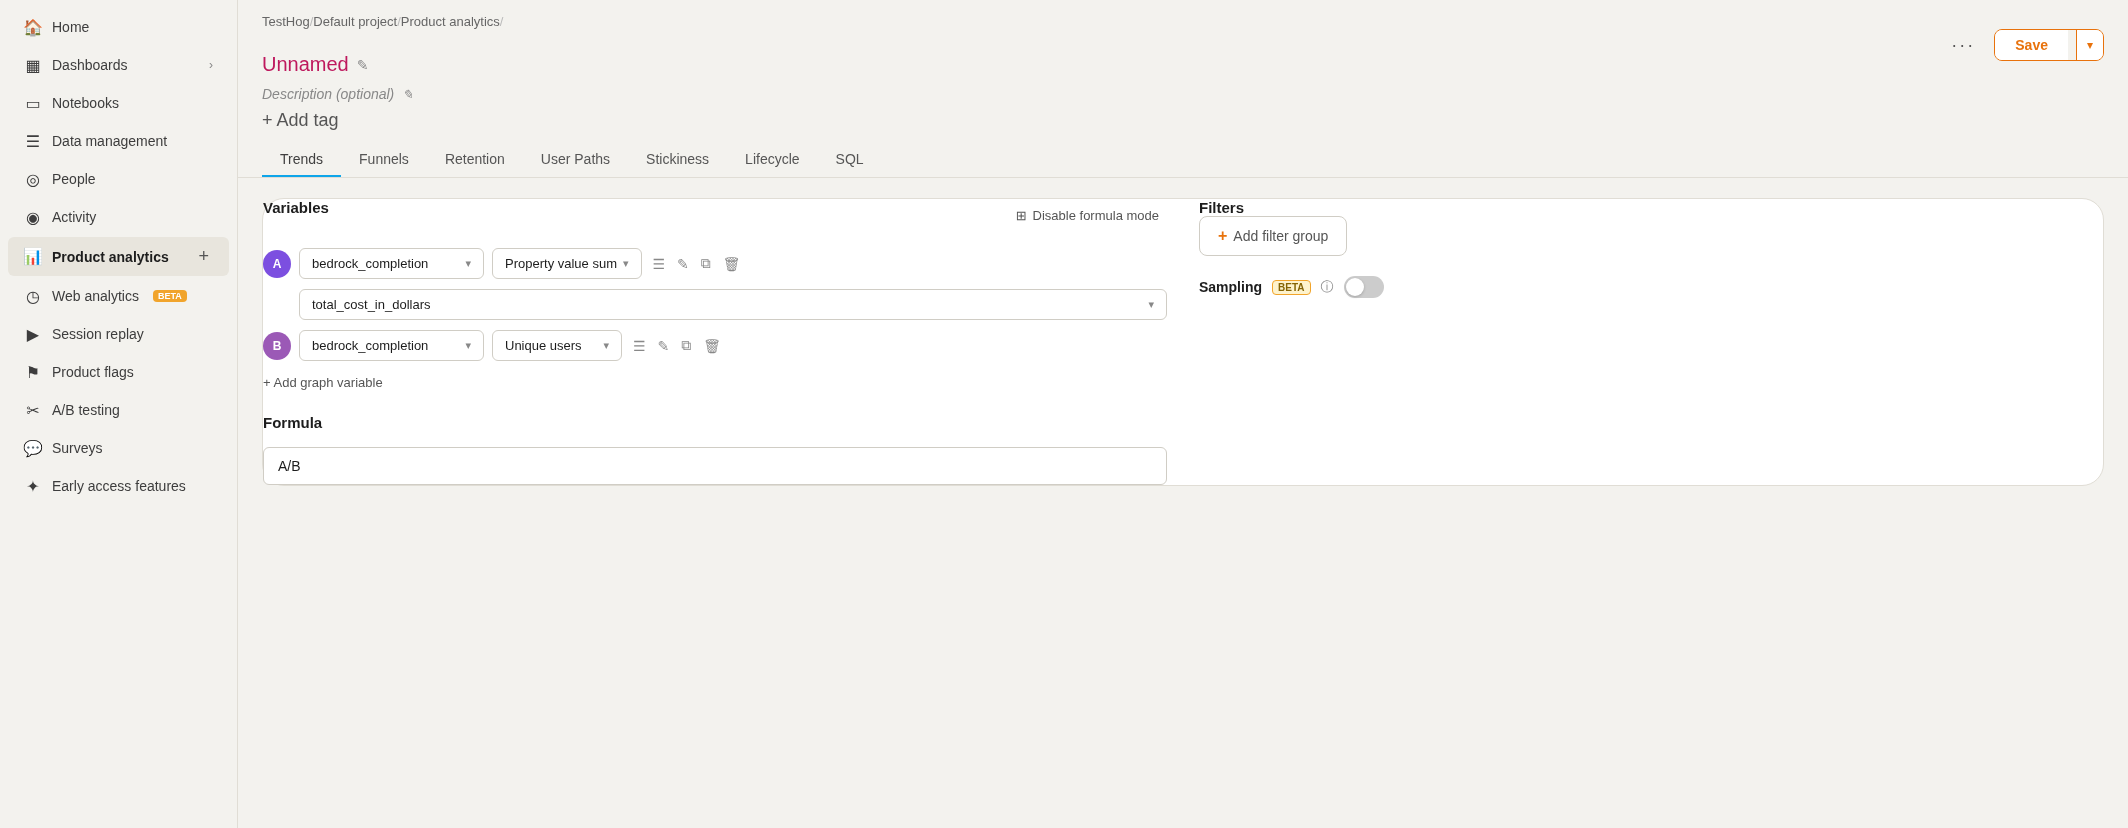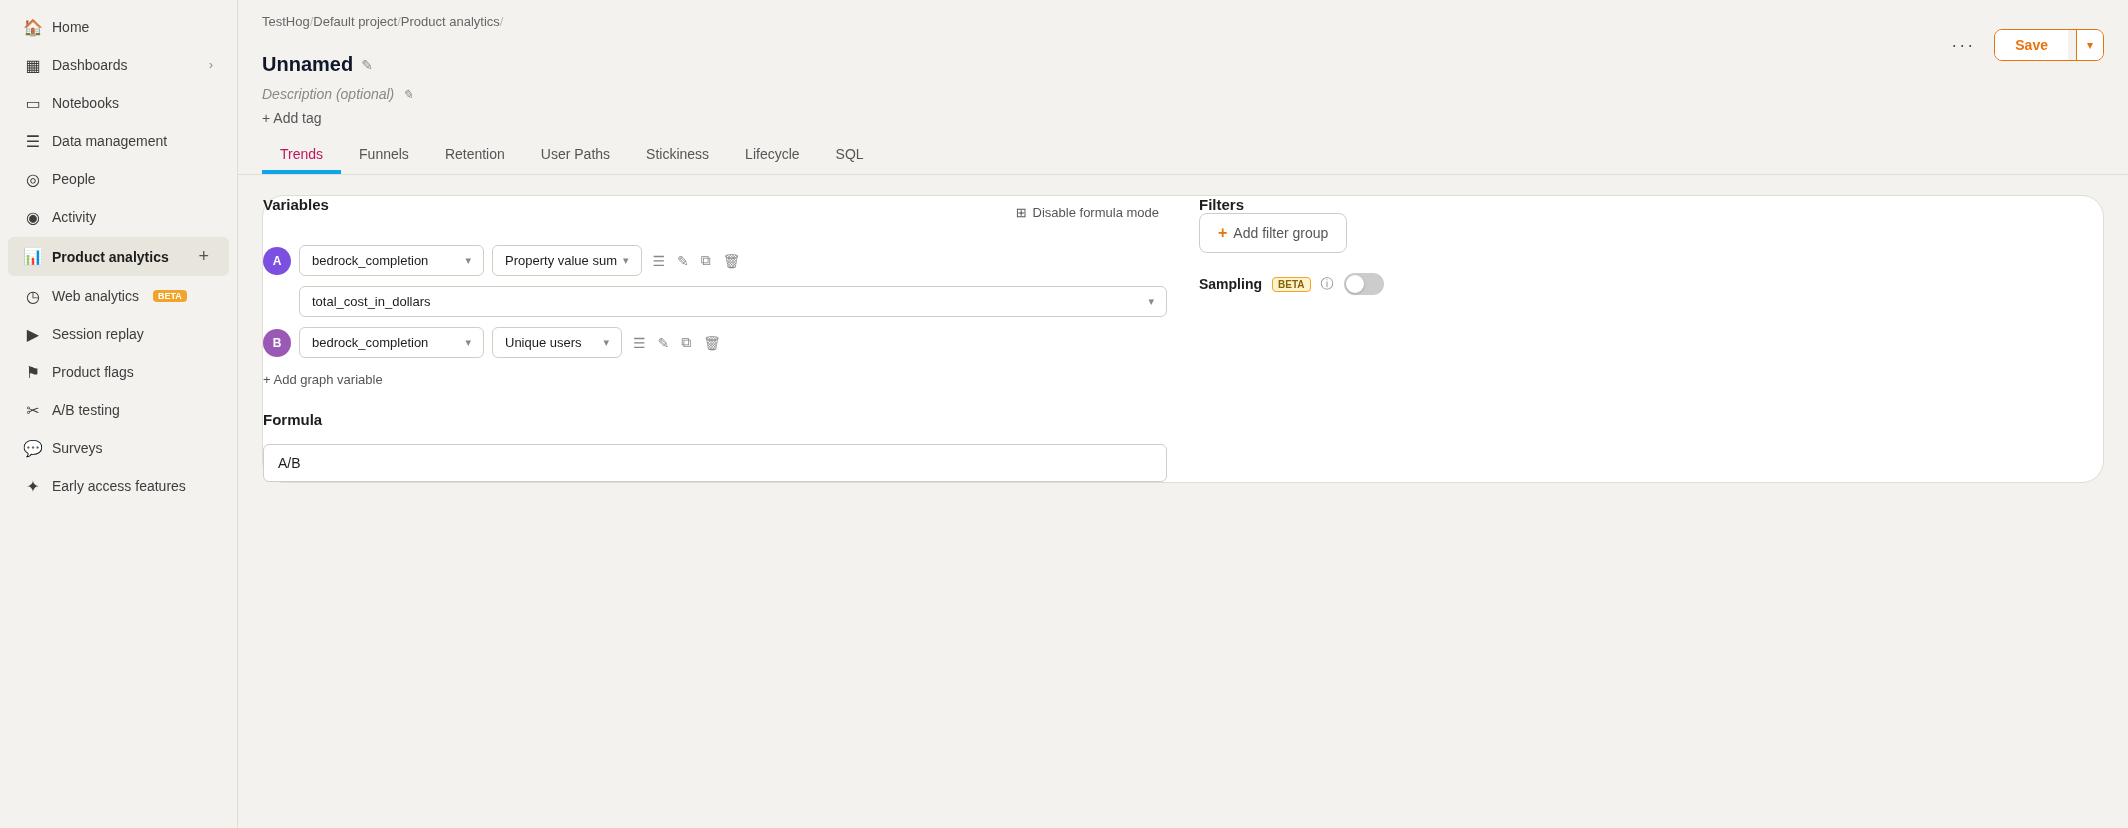--- a/index.html
+++ b/index.html
@@ -17,35 +17,35 @@
     
     .main { flex: 1; display: flex; flex-direction: column; overflow: hidden; background: #f3f2ee; }
 
     
     .header { background: #f3f2ee; padding: 14px 24px 0 24px; border-bottom: 1px solid #e0ddd5; }
     .breadcrumb { display: flex; align-items: center; font-size: 13px; color: #666; margin-bottom: 22px; }
     .breadcrumb span { cursor: pointer; }
     .breadcrumb .sep { color: #bbb; }
     .title-row { display: flex; align-items: center; justify-content: space-between; margin-bottom: 10px; }
     .title-left { display: flex; align-items: center; gap: 10px; }
-    .page-title { font-size: 20px; font-weight: 700; color: #0f172a; }
+    .page-title { font-size: 20px; font-weight: 400; color: #be185d; }
     .edit-icon { color: #888; cursor: pointer; font-size: 14px; }
     .title-actions { display: flex; align-items: center; gap: 8px; }
     .btn-more { background: none; border: 1px solid transparent; border-radius: 6px; padding: 6px 10px; cursor: pointer; font-size: 18px; color: #555; letter-spacing: 2px; }
     .btn-save-group { display: flex; border: 1.5px solid #e8720c; border-radius: 8px; overflow: hidden; gap: 8px; }
     .btn-save { background: white; color: #e8720c; border: none; padding: 7px 20px; font-size: 14px; font-weight: 600; cursor: pointer; }
     .btn-save-arrow { background: white; color: #e8720c; border: none; border-left: 1.5px solid #e8720c; padding: 7px 10px; cursor: pointer; font-size: 12px; }
     .desc-row { display: flex; align-items: center; gap: 8px; margin-bottom: 8px; color: #888; font-size: 14px; font-style: italic; }
     .desc-row .edit-icon { font-size: 13px; }
-    .add-tag { display: flex; align-items: center; gap: 4px; color: #555; font-size: 14px; cursor: pointer; margin-bottom: 12px; }
+    .add-tag { display: flex; align-items: center; gap: 4px; color: #555; font-size: 18px; cursor: pointer; margin-bottom: 12px; }
 
     
     .tabs { display: flex; gap: 0; border-bottom: none; }
     .tab { padding: 8px 18px; cursor: pointer; color: #555; font-size: 14px; border-bottom: 2px solid transparent; }
-    .tab.active { color: #be185d; border-bottom: 4px solid #0ea5e9; font-weight: 500; }
+    .tab.active { color: #404040; border-bottom: 2px solid #0ea5e9; font-weight: 500; }
 
     
     .content { flex: 1; padding: 20px 24px; overflow-y: auto; }
     .panel { background: white; border-radius: 22px; border: 1px solid #e0ddd5; }
 
     .panel-grid { display: grid; grid-template-columns: 1fr 1fr; gap: 32px; }
 
     
     .section-title { font-size: 15px; font-weight: 600; color: #1d1d1d; margin-bottom: 16px; }
     .formula-mode-btn { display: flex; align-items: center; gap: 6px; background: none; border: none; color: #555; font-size: 13px; cursor: pointer; padding: 4px 8px; border-radius: 5px; }

